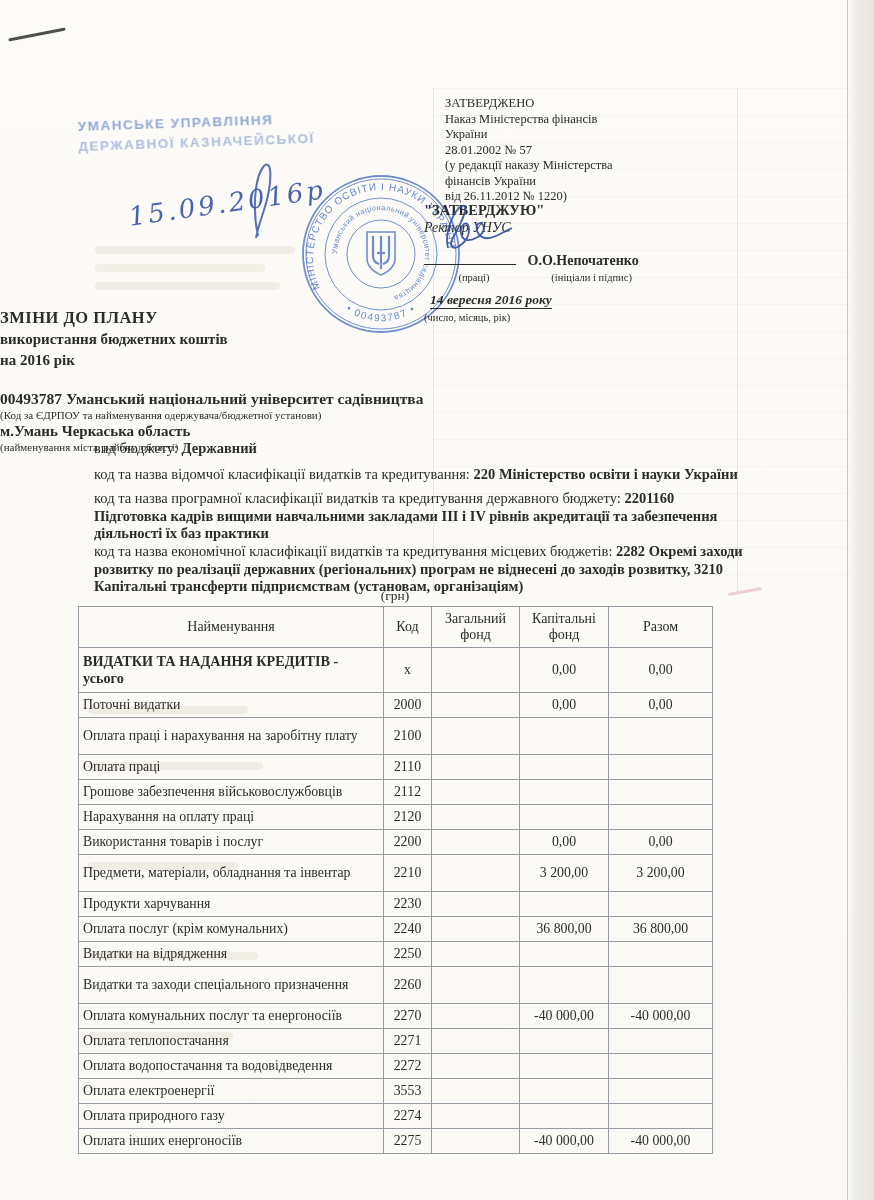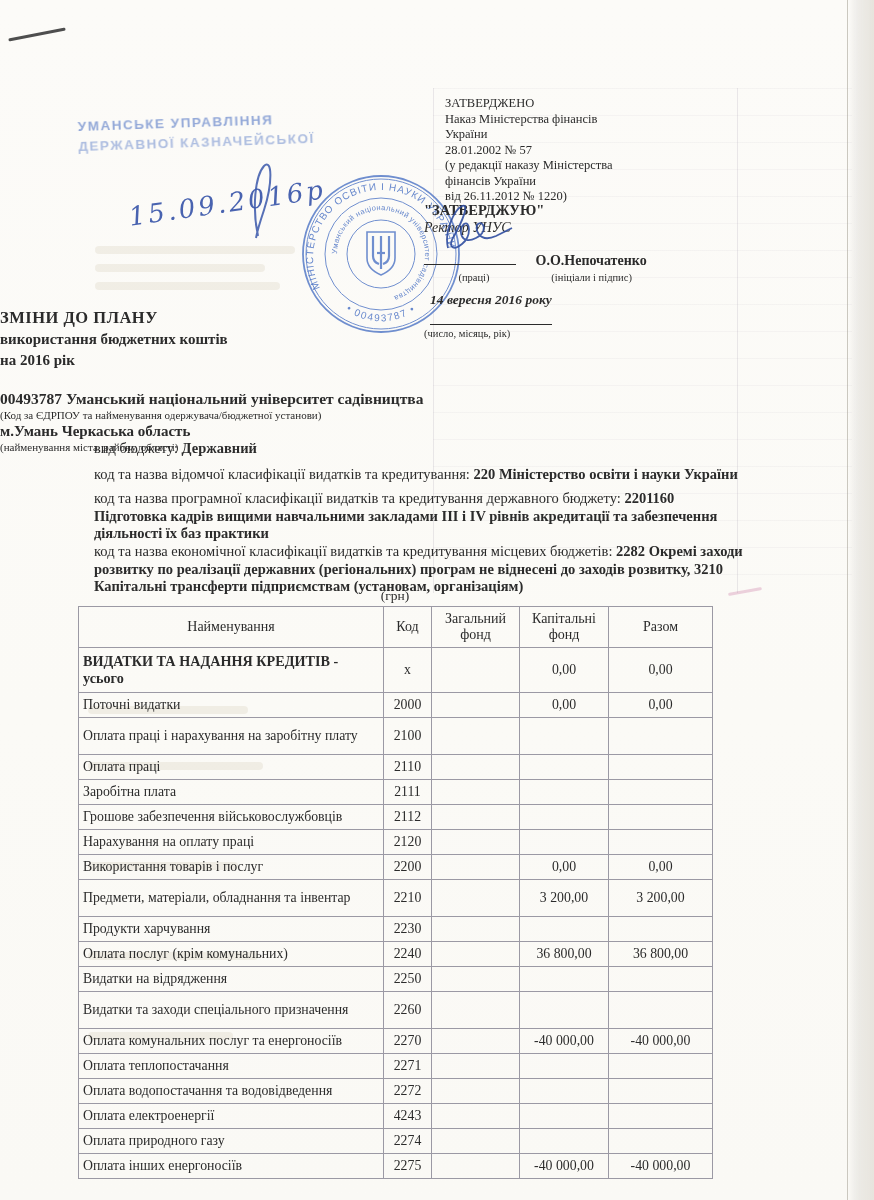--- a/index.html
+++ b/index.html
@@ -35,21 +35,21 @@
   
   .approval-block{left:424px;top:202px;width:280px;font-size:14px;line-height:16px;}
   .approval-title{font-weight:bold;font-size:14.5px;}
   .approval-position{font-style:italic;margin-top:2px;}
   .sig-row{margin-top:16px;}
   .sig-line{display:inline-block;width:92px;border-bottom:1px solid #2b2b2b;height:12px;}
   .captions{font-size:10.5px;margin-top:1px;}
   .cap-sign{display:inline-block;width:100px;text-align:center;}
   .cap-name{display:inline-block;width:130px;text-align:center;}
   .approval-date{font-style:italic;font-weight:bold;margin-top:6px;margin-left:6px;
-    border-bottom:1px solid #2b2b2b;display:inline-block;padding-bottom:16px;font-size:13.5px;}
+    border-bottom:1px solid #2b2b2b;display:inline-block;padding-bottom:0;font-size:13.5px;}
   .date-caption{font-size:10.5px;margin-top:1px;}
   
   .title-block{left:0;top:308px;width:860px;text-align:left;}
   .t1{font-size:16.5px;font-weight:bold;letter-spacing:.5px;}
   .t2{font-size:15px;font-weight:bold;margin-top:3px;}
   .t3{font-size:15px;font-weight:bold;margin-top:4px;}
   .torg{font-size:15.5px;font-weight:bold;margin-top:21px;font-family:Liberation Serif, serif;}
   .tcap{font-size:11px;margin-top:1px;}
   .tcity{font-size:15px;font-weight:bold;margin-top:2px;}
   
@@ -138,21 +138,21 @@
     <div>(у редакції наказу Міністерства</div>
     <div>фінансів України</div>
     <div>від 26.11.2012 № 1220)</div>
   </div>
 
   <div class="abs approval-block">
     <div class="approval-title">"ЗАТВЕРДЖУЮ"</div>
     <div class="approval-position">Ректор УНУС</div>
     <div class="sig-row">
       <span class="sig-line"></span>
-      <span class="b" style="margin-left:16px;">О.О.Непочатенко</span>
+      <span class="b" style="margin-left:8px;">О.О.Непочатенко</span>
     </div>
     <div class="captions">
       <span class="cap-sign">(праці)</span>
       <span class="cap-name">(ініціали і підпис)</span>
     </div>
     <div>
       <span class="approval-date">14 вересня 2016 року</span>
     </div>
     <div class="date-caption">(число, місяць, рік)</div>
   </div>
@@ -223,27 +223,20 @@
       <td class="c-num"></td>
     </tr>
     <tr class="r-std">
       <td class="c-name">Оплата праці</td>
       <td class="c-code">2110</td>
       <td class="c-num"></td>
       <td class="c-num"></td>
       <td class="c-num"></td>
     </tr>
     <tr class="r-std">
-      <td class="c-name">Заробітна плата</td>
-      <td class="c-code">2111</td>
-      <td class="c-num"></td>
-      <td class="c-num"></td>
-      <td class="c-num"></td>
-    </tr>
-    <tr class="r-std">
       <td class="c-name">Грошове забезпечення військовослужбовців</td>
       <td class="c-code">2112</td>
       <td class="c-num"></td>
       <td class="c-num"></td>
       <td class="c-num"></td>
     </tr>
     <tr class="r-std">
       <td class="c-name">Нарахування на оплату праці</td>
       <td class="c-code">2120</td>
       <td class="c-num"></td>
@@ -308,21 +301,21 @@
     </tr>
     <tr class="r-std">
       <td class="c-name">Оплата водопостачання та водовідведення</td>
       <td class="c-code">2272</td>
       <td class="c-num"></td>
       <td class="c-num"></td>
       <td class="c-num"></td>
     </tr>
     <tr class="r-std">
       <td class="c-name">Оплата електроенергії</td>
-      <td class="c-code">4243</td>
+      <td class="c-code">3553</td>
       <td class="c-num"></td>
       <td class="c-num"></td>
       <td class="c-num"></td>
     </tr>
     <tr class="r-std">
       <td class="c-name">Оплата природного газу</td>
       <td class="c-code">2274</td>
       <td class="c-num"></td>
       <td class="c-num"></td>
       <td class="c-num"></td>

